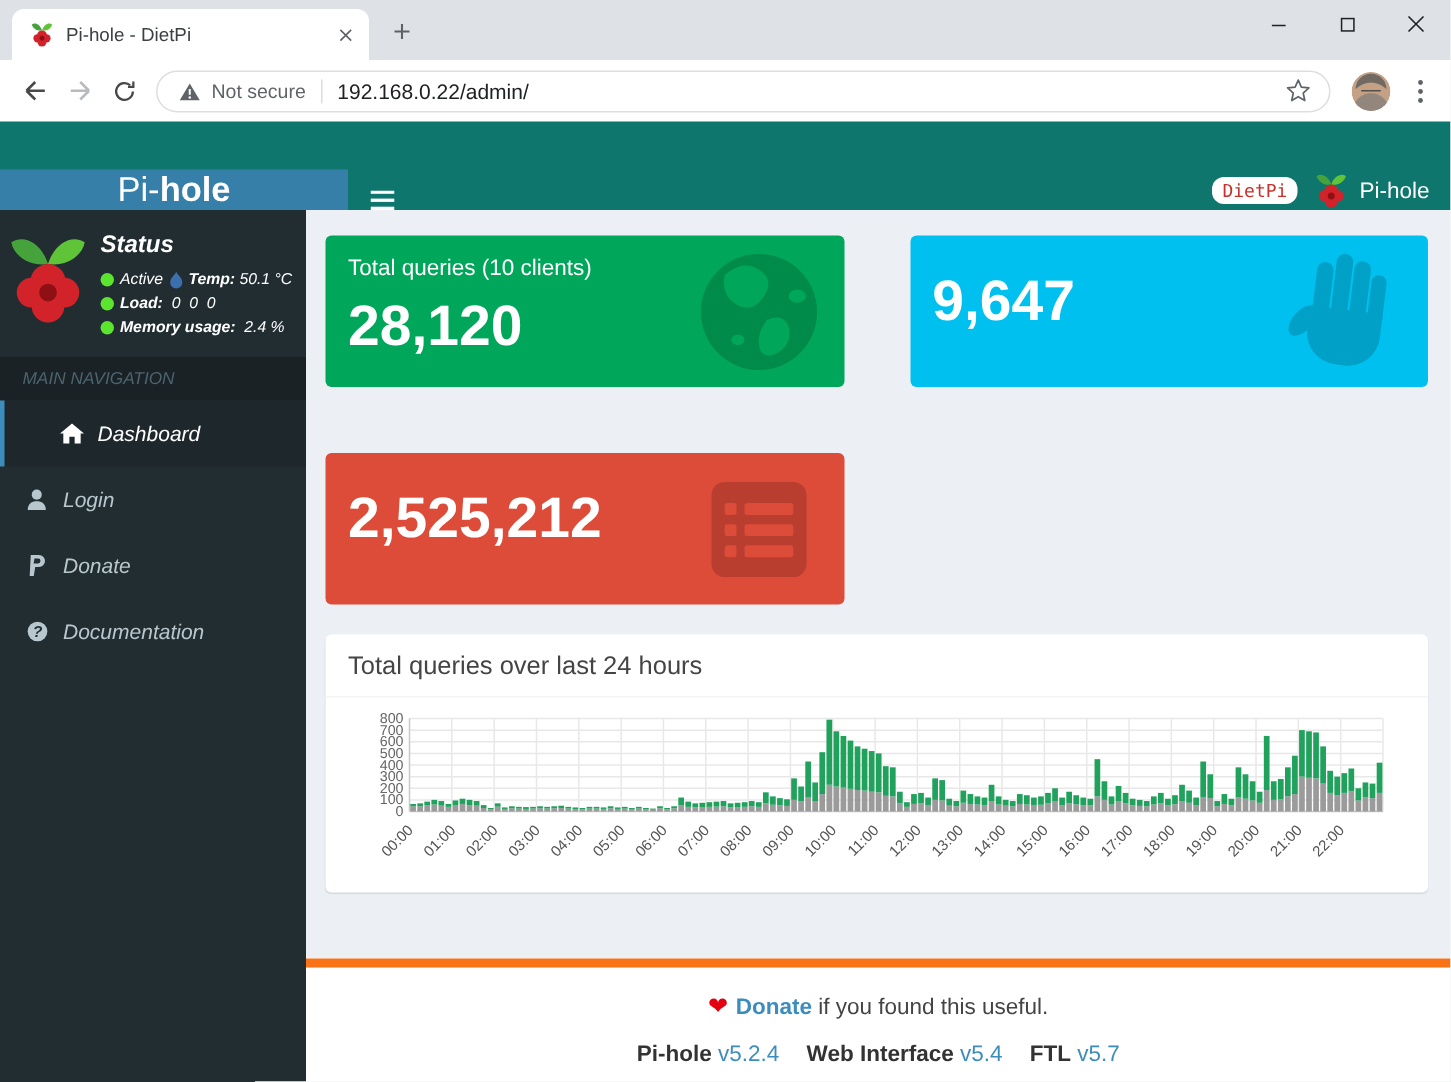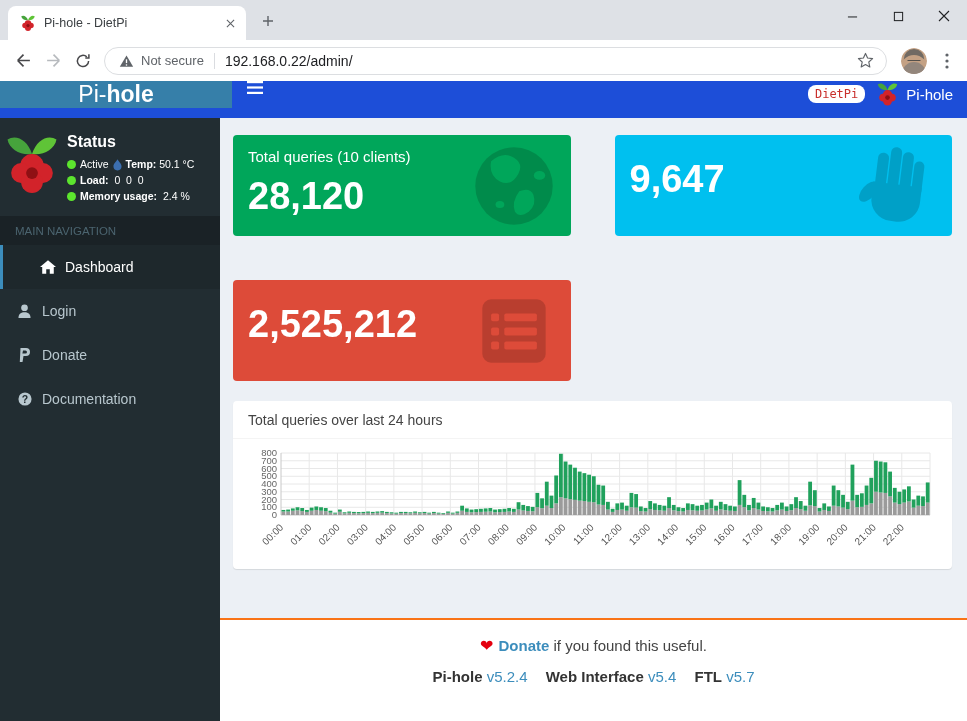--- a/index.html
+++ b/index.html
@@ -21,56 +21,56 @@
 .nav-btn { width:30px; height:30px; display:flex; align-items:center; justify-content:center; flex:none; }
 .omnibox { flex:1; height:28px; background:#fff; border:1px solid #dcdee1; border-radius:14px; display:flex; align-items:center; padding:0 10px 0 14px; margin:0 6px; min-width:0; }
 .sec-label { font-size:13px; color:#5f6368; margin:0 10px 0 7px; white-space:nowrap; }
 .om-divider { width:1px; height:16px; background:#dadce0; margin-right:10px; }
 .url { font-size:14px; color:#202124; white-space:nowrap; flex:1; }
 .star-btn { width:22px; height:22px; display:flex; align-items:center; justify-content:center; }
 .avatar { width:26px; height:26px; border-radius:50%; overflow:hidden; margin:0 8px; flex:none; }
 .menu-btn { width:24px; height:24px; display:flex; align-items:center; justify-content:center; flex:none; }
 
 
-.app-header { height:37px; background:#1d4ed8; display:flex; align-items:flex-start; flex:none; }
+.app-header { height:59px; background:#0f766e; display:flex; align-items:flex-end; flex:none; }
 .brand { width:232px; background:#367fa9; color:#fff; display:flex; align-items:center; justify-content:center; font-size:23px; font-weight:300; flex:none; }
 .brand b { font-weight:700; }
 .hamburger { width:46px; display:flex; align-items:center; justify-content:center; }
 .header-right { margin-left:auto; display:flex; align-items:center; gap:11px; padding-right:14px; }
 .host-badge { background:#fff; color:#c9302c; font-family:"DejaVu Sans Mono",monospace; font-size:12px; padding:2px 7px; border-radius:8px; }
 .account { display:flex; align-items:center; gap:7px; color:#fff; font-size:15px; }
 
 
 .main { flex:1; display:flex; min-height:0; }
-.sidebar { width:220px; background:#222d32; flex:none; display:flex; flex-direction:column; }
+.sidebar { width:204px; background:#222d32; flex:none; display:flex; flex-direction:column;font-style:italic; }
 .status-block { display:flex; padding:12px 6px 10px 3px; gap:6px; }
 .status-info { padding-top:3px; }
 .status-title { color:#fff; font-size:16px; font-weight:700; margin-bottom:7px; }
 .status-line { font-size:10.5px; line-height:13px; color:#fff; display:flex; align-items:center; gap:4px; margin-bottom:3px; }
 .status-line b { font-weight:700; }
 .dot { width:9px; height:9px; border-radius:50%; background:#5ce52e; flex:none; }
 .nav-header { background:#1a2226; color:#4b646f; font-size:11.5px; padding:9px 15px 8px; }
 .nav-item { height:44px; display:flex; align-items:center; gap:9px; padding-left:13px; font-size:14px; color:#b8c7ce; border-left:3px solid transparent; }
 .nav-item.active { background:#1e282c; color:#fff; border-left-color:#3c8dbc;padding-left:36px; }
 .nav-icon { width:17px; display:flex; justify-content:center; flex:none; }
 
 .content { flex:1; background:#ecf0f5; display:flex; flex-direction:column; min-width:0; }
 .content-inner { flex:1; padding:17px 15px 0 13px; }
 .cards { display:grid; grid-template-columns:1fr 1fr; column-gap:30px; row-gap:20px; margin-bottom:20px;gap:44px; }
 .small-box { position:relative; height:101px; border-radius:4px; color:#fff; padding:13px 15px; overflow:hidden; }
 .sb-label { font-size:15px; }
 .sb-value { font-size:38px; font-weight:700; margin-top:10px; }
 .sb-icon { position:absolute; right:13px; top:50%; transform:translateY(-50%); }
 
 .chart-box { background:#fff; border-radius:4px; box-shadow:0 1px 1px rgba(0,0,0,0.1); }
-.chart-box-header { padding:11px 15px 10px; font-size:14px; color:#444; border-bottom:1px solid #f4f4f4; }
+.chart-box-header { padding:11px 15px 10px; font-size:17px; color:#444; border-bottom:1px solid #f4f4f4; }
 .chart-box-body { padding:6px 8px 2px; }
 #queries-chart { width:100%; display:block; }
 
-footer { background:#fff; border-top:2px solid #f97316; text-align:center; padding:16px 0; height:103px; font-size:15px; color:#444; flex:none; }
+footer { background:#fff; border-top:6px solid #f97316; text-align:center; padding:16px 0; height:82px; font-size:15px; color:#444; flex:none; }
 .donate-line { margin-bottom:13px; }
 .heart { color:#e4000f; margin-right:5px; font-size:16px; }
 .donate-link { color:#3c8dbc; font-weight:700; }
 .versions b { color:#333; }
 .versions .vnum { color:#3c8dbc; }
 .vgroup { margin:0 7px; white-space:nowrap; }
 </style>
 </head>
 <body>
 

